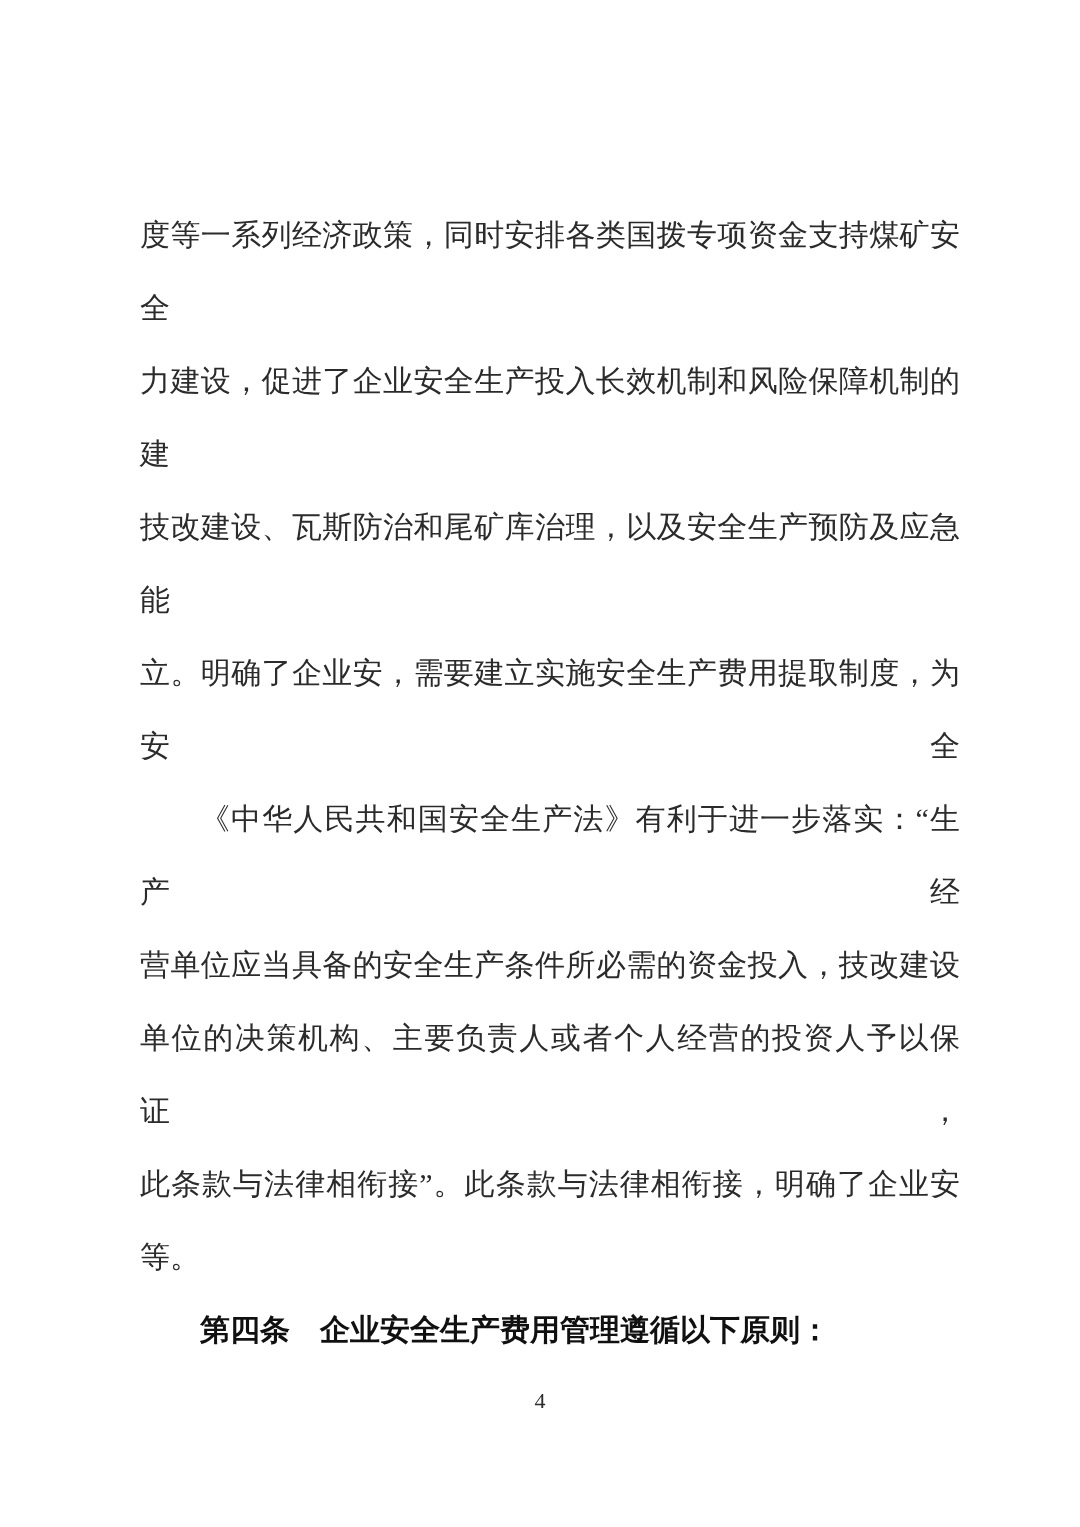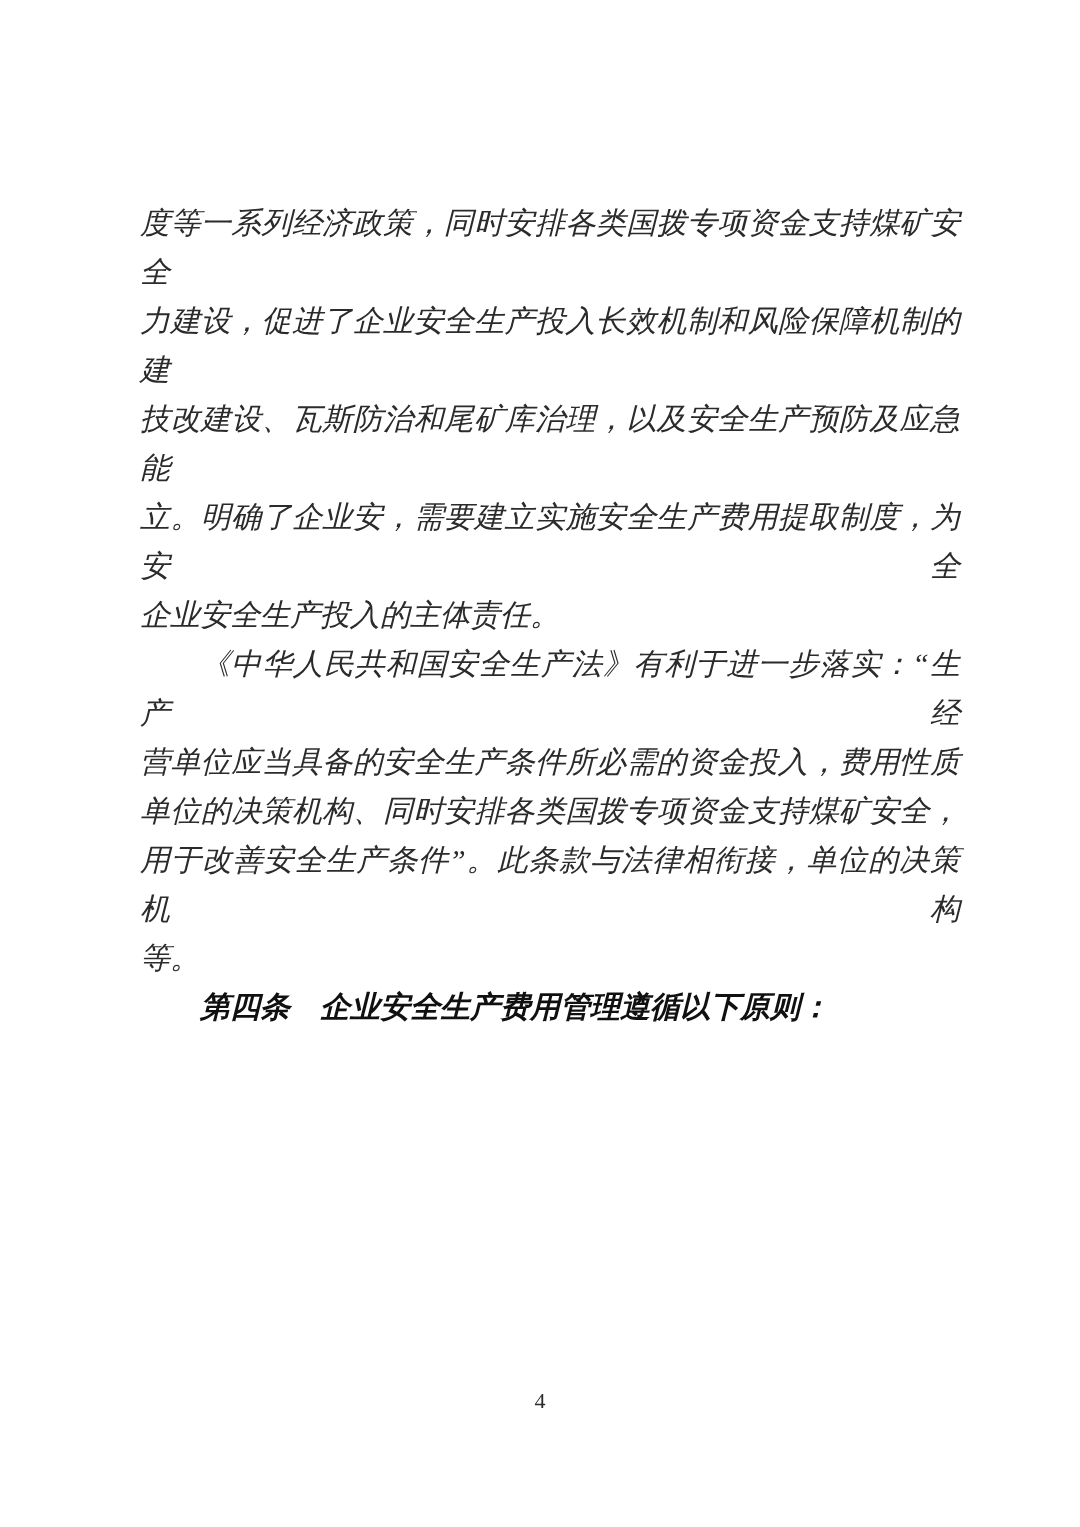--- a/index.html
+++ b/index.html
@@ -22,26 +22,25 @@
     overflow: hidden;
   }
   .text-block {
     position: absolute;
     left: 140px;
     top: 198px;
     width: 820px;
   }
   .line {
     font-size: 30px;
-    line-height: 49px;
+    line-height: 73px;
     color: #2b2b2b;
     text-align: justify;
     text-align-last: justify;
     font-weight: 400;
-    font-style: italic;
   }
   .line.end {
     text-align-last: left;
   }
   .line.indent {
     text-indent: 2em;
   }
   .line.bold {
     font-weight: 700;
     color: #101010;
@@ -59,23 +58,22 @@
 </style>
 </head>
 <body>
 
 <div class="page">
   <div class="text-block">
     <div class="line">度等一系列经济政策，同时安排各类国拨专项资金支持煤矿安全</div>
     <div class="line">力建设，促进了企业安全生产投入长效机制和风险保障机制的建</div>
     <div class="line">技改建设、瓦斯防治和尾矿库治理，以及安全生产预防及应急能</div>
     <div class="line">立。明确了企业安，需要建立实施安全生产费用提取制度，为安全</div>
-    <div class="line end">企业安全生产投入的主体责任。</div>
     <div class="line indent">《中华人民共和国安全生产法》有利于进一步落实：“生产经</div>
-    <div class="line">营单位应当具备的安全生产条件所必需的资金投入，费用性质</div>
-    <div class="line">单位的决策机构、同时安排各类国拨专项资金支持煤矿安全，</div>
-    <div class="line">用于改善安全生产条件”。此条款与法律相衔接，单位的决策机构</div>
+    <div class="line">营单位应当具备的安全生产条件所必需的资金投入，技改建设</div>
+    <div class="line">单位的决策机构、主要负责人或者个人经营的投资人予以保证，</div>
+    <div class="line">此条款与法律相衔接”。此条款与法律相衔接，明确了企业安</div>
     <div class="line end">等。</div>
     <div class="line indent bold end">第四条　企业安全生产费用管理遵循以下原则：</div>
 
   </div>
   <div class="footer">4</div>
 </div>
 
 </body></html>

